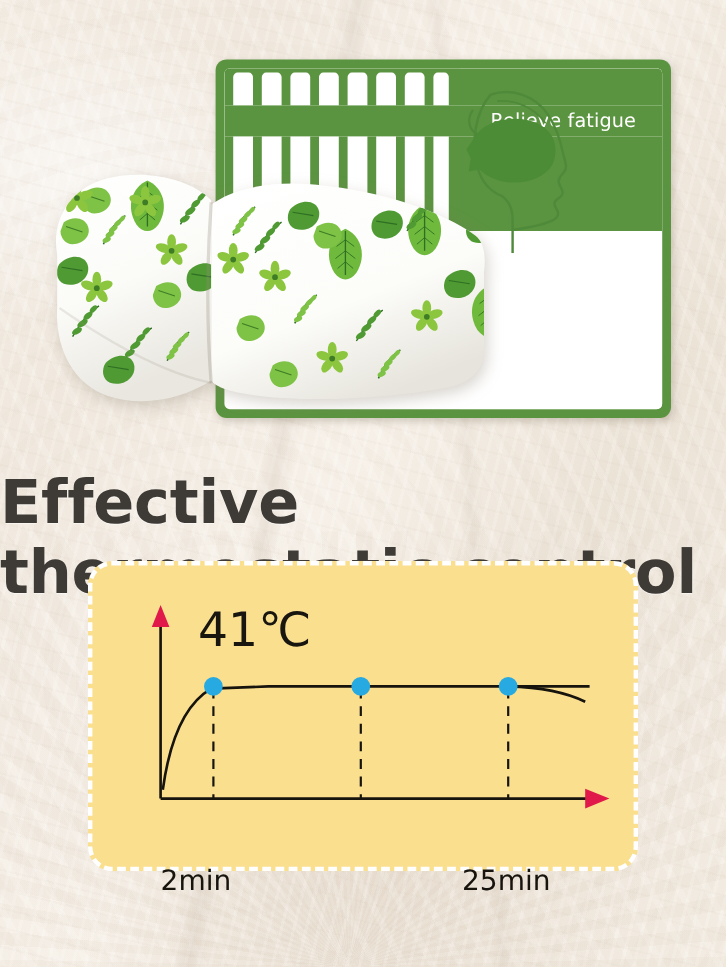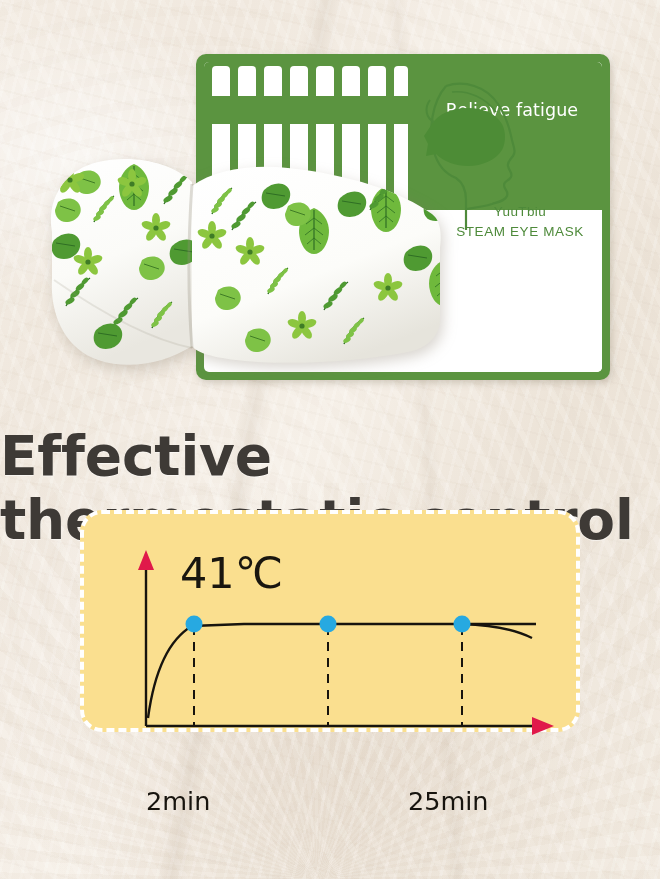--- a/index.html
+++ b/index.html
@@ -174,21 +174,21 @@
     color: #3e3a36;
     font-family: "DejaVu Sans", sans-serif;
     letter-spacing: -0.2px;
     text-shadow: 0 1px 0 rgba(255,255,255,.5);
   }
 
   
   .chart-card {
     position: absolute;
     left: 80px; top: 510px;
-    width: 500px; height: 222px;
+    width: 500px; height: 282px;
     background: #fadf8f;
     border-radius: 22px;
     border: 4px dashed #ffffff;
     box-sizing: border-box;
   }
   .chart-card svg { display: block; }
 
   .temp-label {
     position: absolute;
     left: 96px; top: 38px;
@@ -265,24 +265,20 @@
             <path d="M20 46 C26 36 40 30 56 30 C72 30 84 36 90 46
                      C94 54 94 64 90 72 C84 82 70 88 56 88
                      C44 88 32 84 24 76 L14 78 L16 66 L12 58 L20 46 Z" fill="#4d8c36"></path>
 
             <path d="M22 44 C14 40 12 30 18 22" fill="none" stroke="#4e8a3a" stroke-width="2"></path>
 
             <path d="M40 14 C56 12 74 20 84 34" fill="none" stroke="#4e8a3a" stroke-width="1.6" fill-opacity="0"></path>
           </svg>
         </div>
 
-        <div class="brand">
-          <span>YuuTbiu</span>
-          <span class="b2">STEAM EYE MASK</span>
-        </div>
 
       </div>
     </div>
 
     <div class="mask-wrap">
       <svg width="420" height="250" viewBox="0 0 420 250">
         <defs>
           <clipPath id="leftLobe">
             <path d="M16 92 C10 60 28 30 62 22 C96 14 136 22 156 42
                      L156 206 C128 224 92 230 62 220 C30 209 14 176 16 140 Z"></path>
@@ -425,16 +421,16 @@
       <line x1="110" y1="112" x2="110" y2="212" stroke="#17140e" stroke-width="2" stroke-dasharray="9 7"></line>
       <line x1="244" y1="112" x2="244" y2="212" stroke="#17140e" stroke-width="2" stroke-dasharray="9 7"></line>
       <line x1="378" y1="112" x2="378" y2="212" stroke="#17140e" stroke-width="2" stroke-dasharray="9 7"></line>
 
       <circle cx="110" cy="110" r="8.5" fill="#27a9e1"></circle>
       <circle cx="244" cy="110" r="8.5" fill="#27a9e1"></circle>
       <circle cx="378" cy="110" r="8.5" fill="#27a9e1"></circle>
     </svg>
 
     <div class="tick-label" style="left:62px;">2min</div>
-    <div class="tick-label" style="left:324px;text-align:center;">25min</div>
+    <div class="tick-label" style="left:336px;text-align:center;">25min</div>
   </div>
 
 </div>
 
 </body></html>

